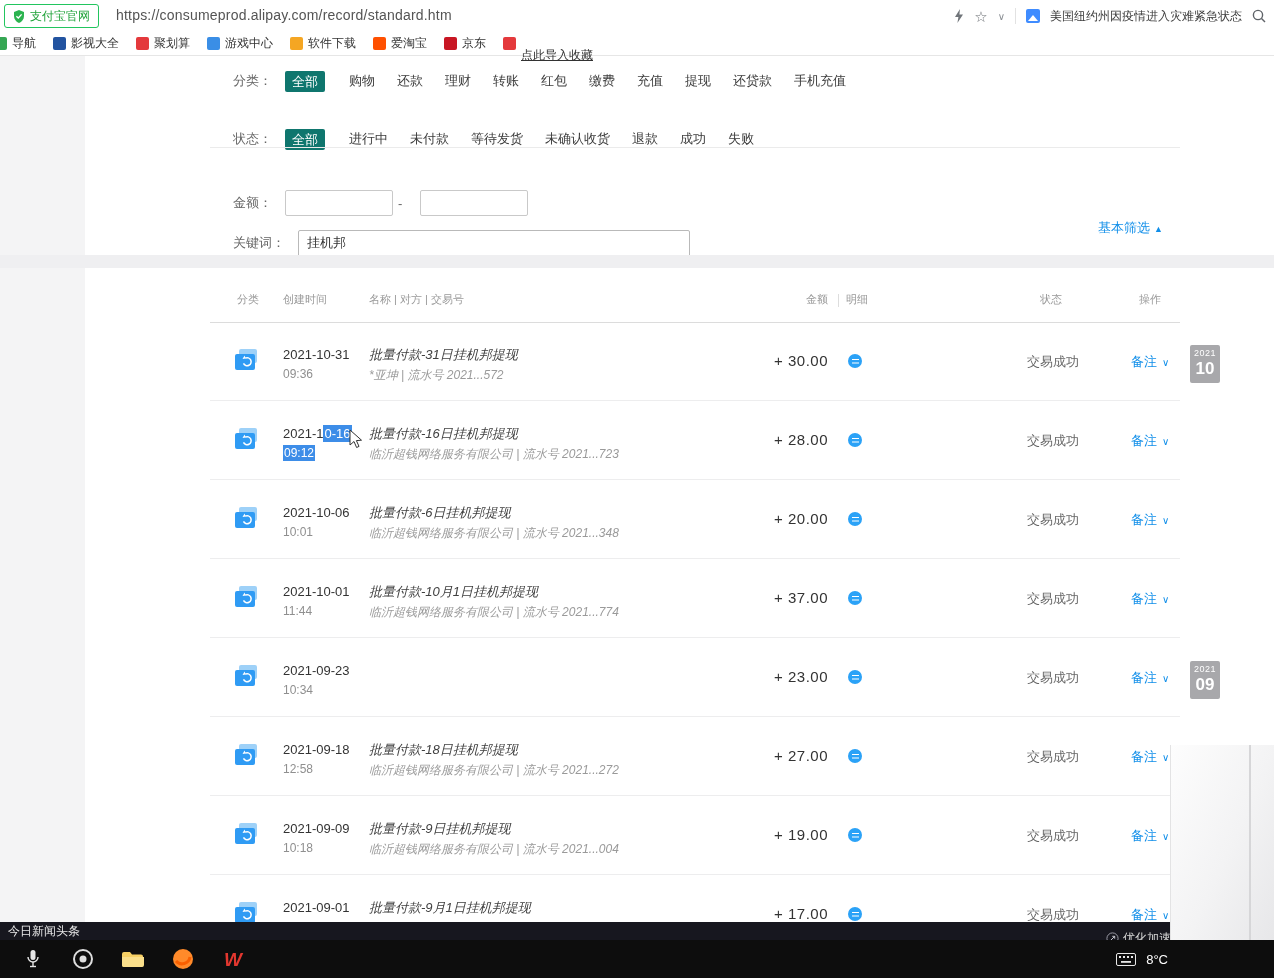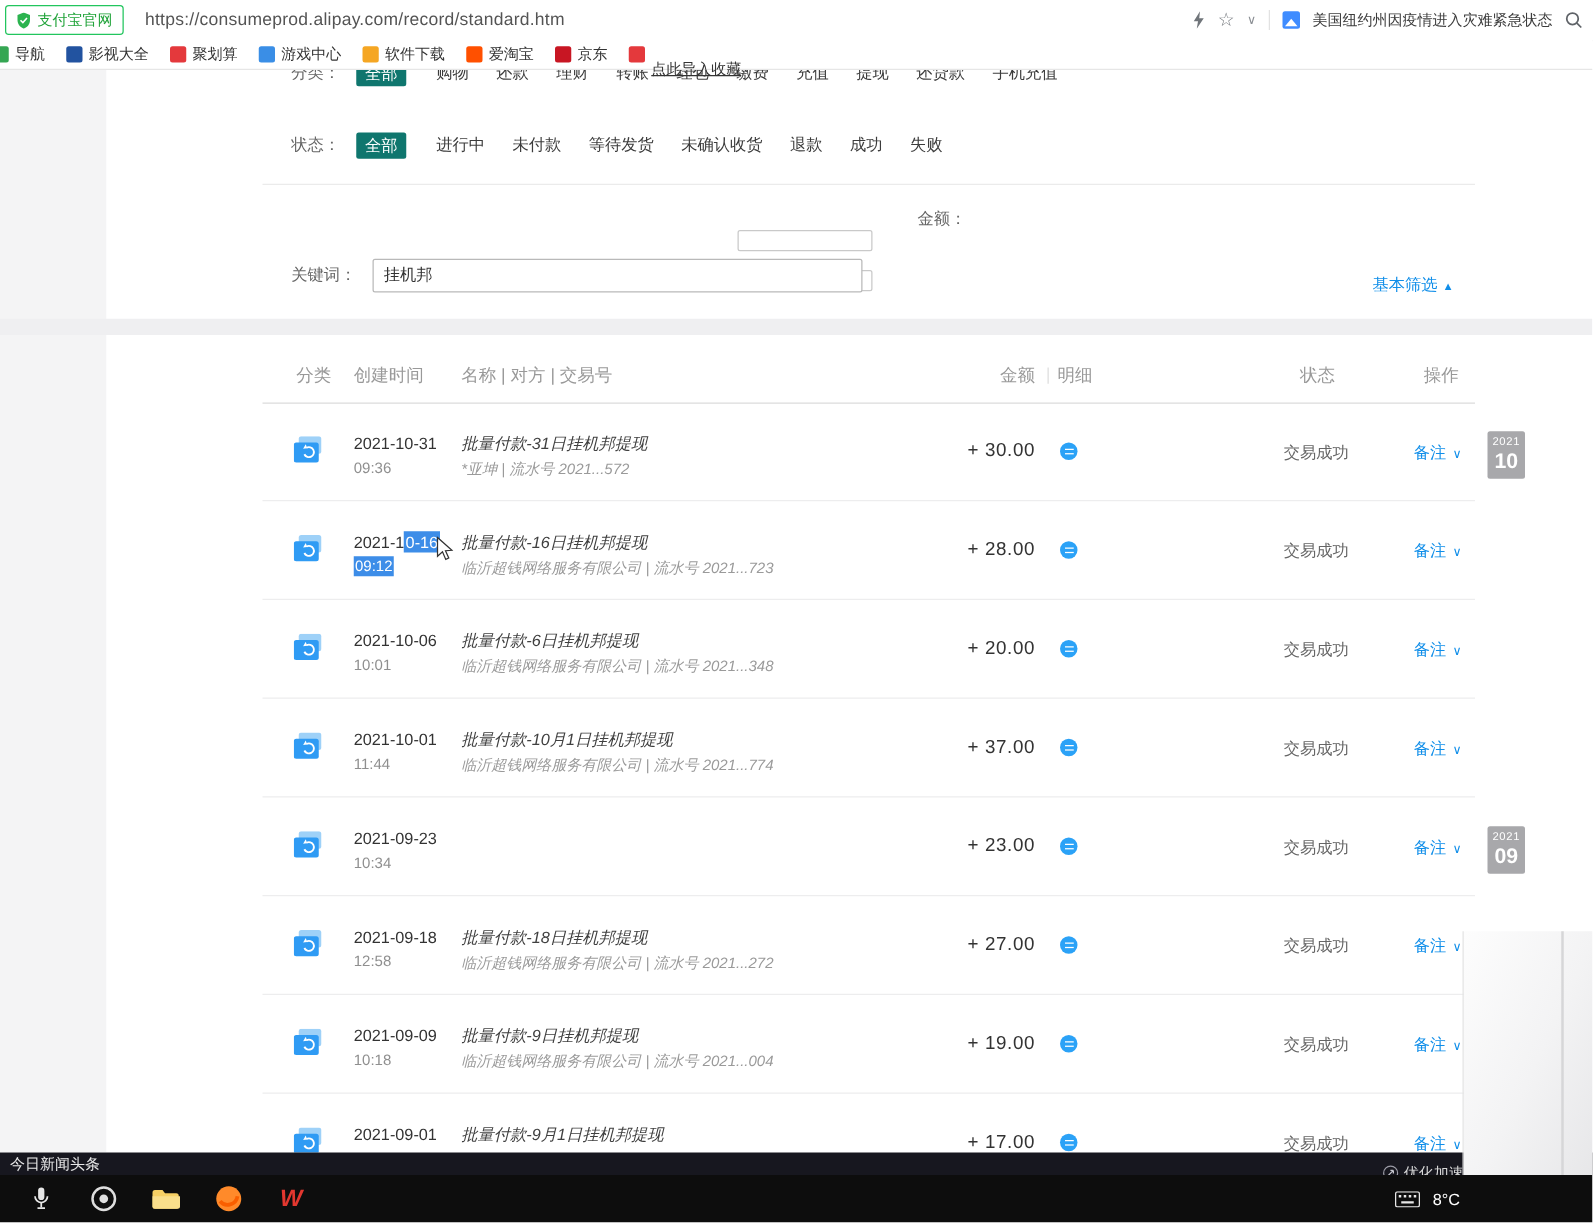--- a/index.html
+++ b/index.html
@@ -33,37 +33,37 @@
   span.bm:nth-of-type(5) .fav{background:#f5a623;}
   span.bm:nth-of-type(6) .fav{background:#ff5000;}
   span.bm:nth-of-type(7) .fav{background:#c81623;}
   span.bm:nth-of-type(8) .fav{background:#e4393c;}
   span.bm:nth-of-type(8) span{text-decoration:underline;margin-top:23px;}
   
   .page{position:absolute;top:55px;left:0;width:1274px;height:867px;background:#fff;overflow:hidden;}
   .left-strip{position:absolute;left:0;top:0;width:85px;height:100%;background:#f4f4f5;}
   .gray-band{position:absolute;left:0;top:200px;width:1274px;height:13px;background:#efeff1;}
   
-  .frow{position:absolute;left:0;right:0;height:32px;display:flex;align-items:center;}
+  .frow{position:absolute;left:0;right:0;height:32px;display:flex;align-items:center;margin-top:23px;}
   .flabel{margin-left:233px;color:#666;font-size:13px;white-space:nowrap;}
   .fsel{margin-left:13px;background:#0f766e;color:#fff;font-size:13px;padding:4px 7px;border-radius:2px;line-height:1;cursor:pointer;text-align:center;}
   .fopts{display:flex;gap:22px;margin-left:24px;}
   .fopt{color:#3c3c3c;font-size:13px;cursor:pointer;white-space:nowrap;}
   .f-cat{top:-13px;}
   .f-status{top:45px;}
   .f-div{position:absolute;left:210px;right:94px;top:92px;height:1px;background:#ebebeb;}
-  .f-amt{top:111px;height:28px;flex-direction:column;}
+  .f-amt{top:111px;height:28px;}
   .amt-in{margin-left:13px;width:108px;height:26px;border:1px solid #c9c9c9;border-radius:2px;outline:none;padding:0 6px;font-size:13px;box-sizing:border-box;}
   .dash{margin:0 5px;color:#666;}
   .f-kw{top:151px;height:28px;}
   .kw-in{margin-left:13px;width:392px;height:27px;border:1px solid #b9b9b9;border-radius:2px;outline:none;padding:0 8px;font-size:13px;color:#333;box-sizing:border-box;}
   .basic-filter{position:absolute;left:1098px;top:164px;color:#108ee9;font-size:13px;cursor:pointer;white-space:nowrap;}
   .basic-filter::after{content:"▲";font-size:9px;margin-left:4px;}
   
-  .th{position:absolute;top:237px;color:#999;font-size:14px;white-space:nowrap;}
+  .th{position:absolute;top:237px;color:#999;font-size:11px;white-space:nowrap;}
   .th-cat{left:237px;}
   .th-created{left:283px;}
   .th-name{left:369px;color:#999;}
   .th-amt{left:770px;width:58px;text-align:right;}
   .th-pipe{left:838px;width:1px;height:13px;background:#ddd;top:239px;}
   .th-det{left:846px;}
   .th-status{left:1040px;}
   .th-action{left:1139px;}
   .thead-div{position:absolute;left:210px;right:94px;top:267px;height:1px;background:#dcdcdc;}
   

